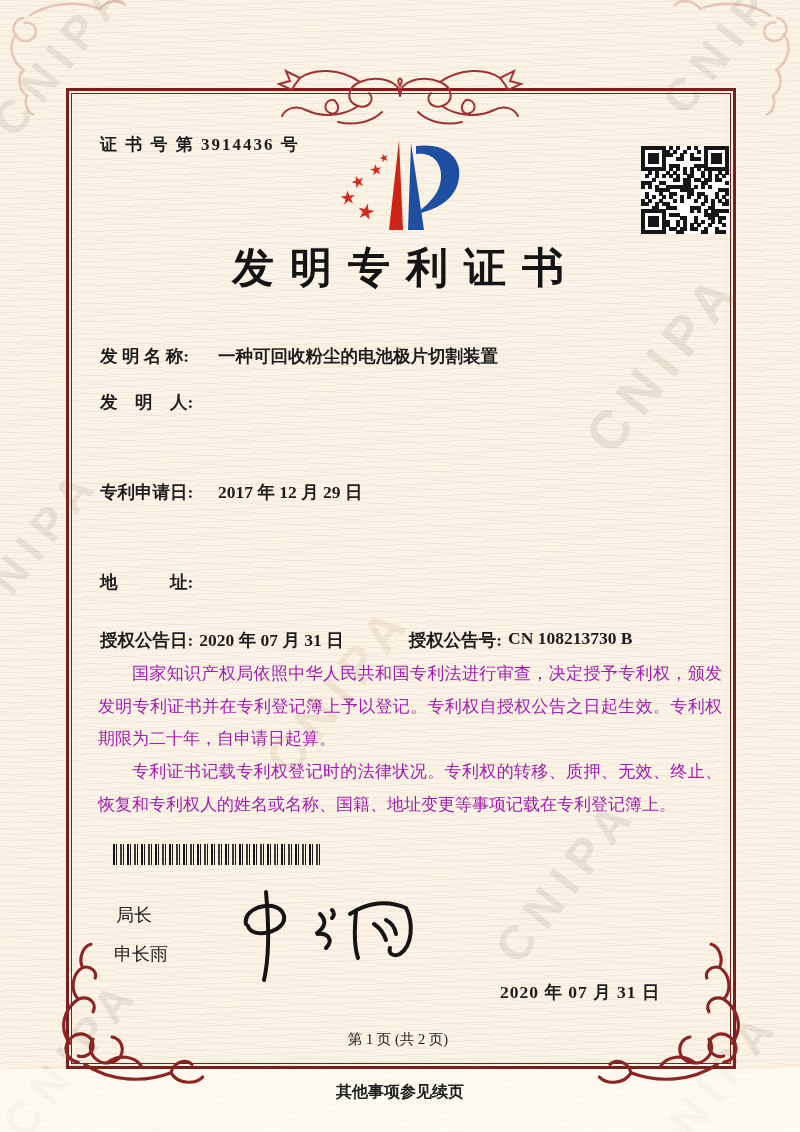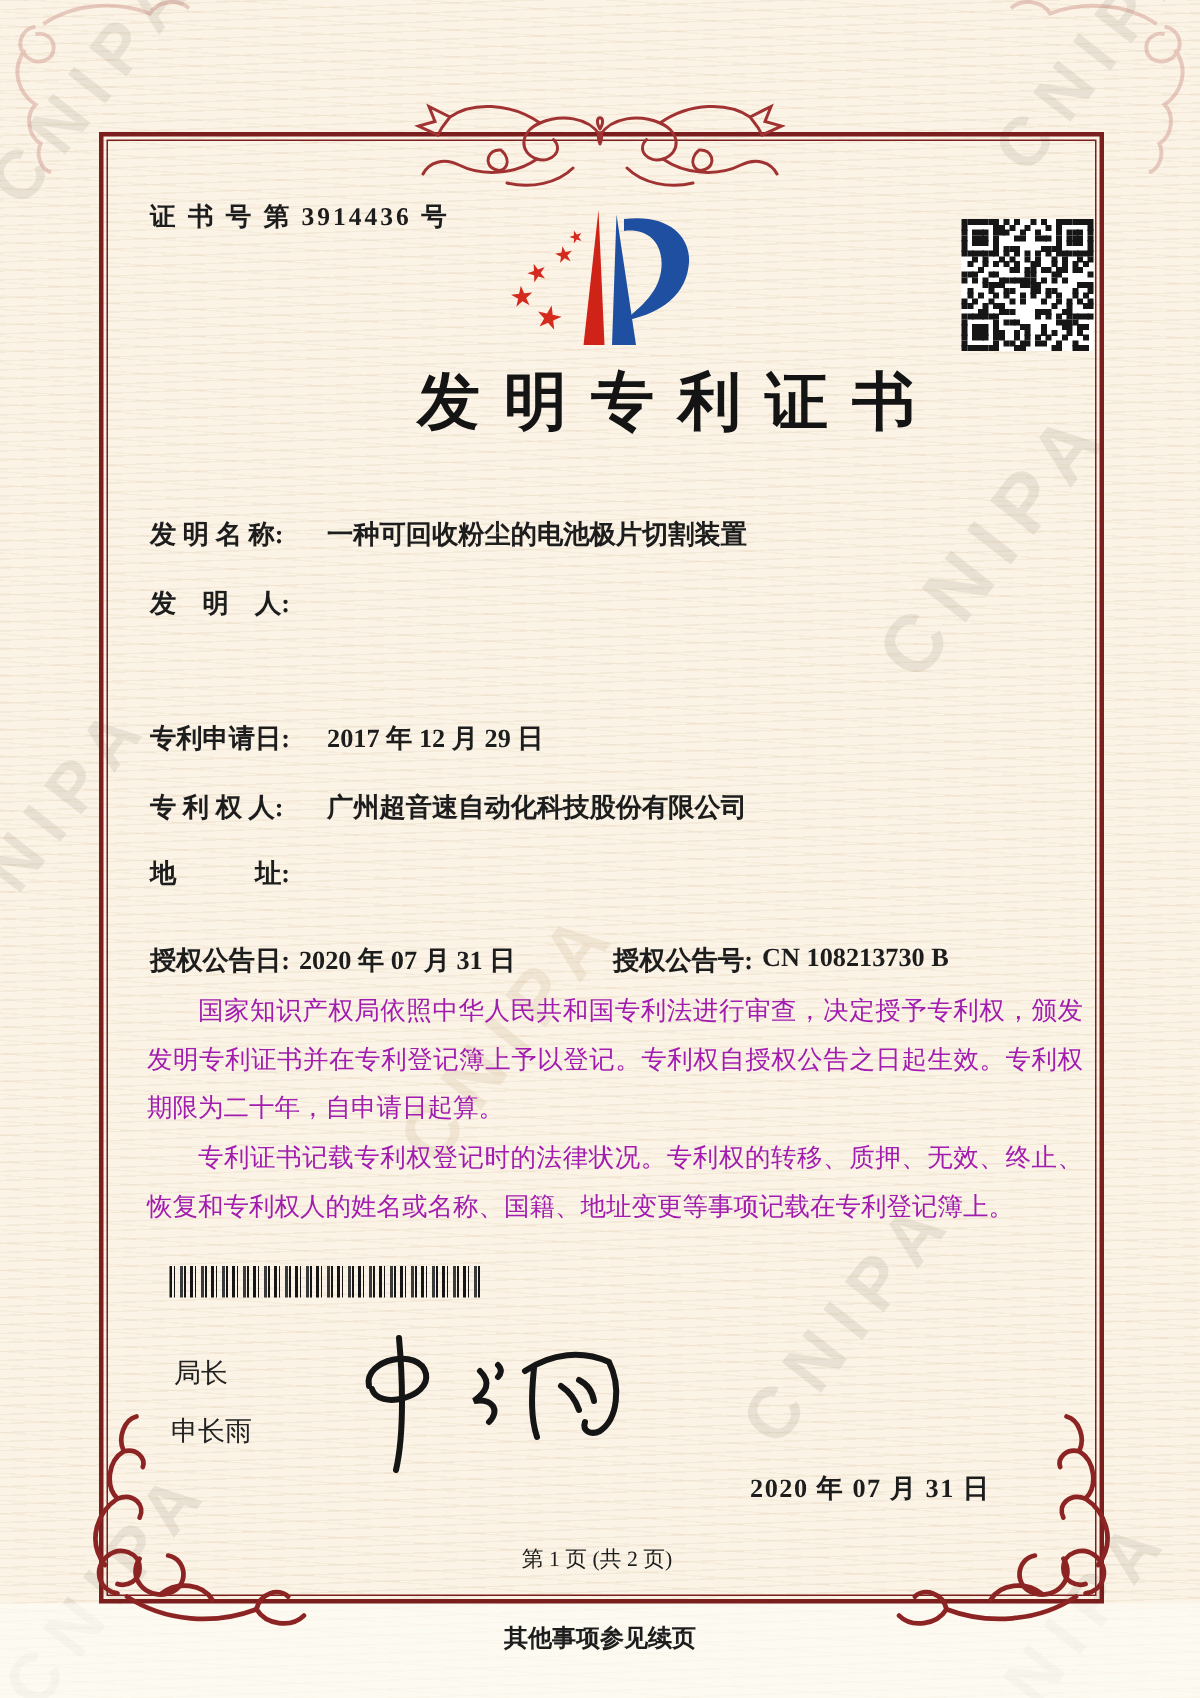--- a/index.html
+++ b/index.html
@@ -13,21 +13,21 @@
   
   .wm{position:absolute;font-family:"Liberation Sans","DejaVu Sans",sans-serif;font-weight:700;
       letter-spacing:10px;color:rgba(125,118,108,0.14);transform:rotate(-52deg);white-space:nowrap;z-index:1;}
   
   .frame{position:absolute;left:66px;top:88px;width:664px;height:975px;border:3px solid #7b1e1e;z-index:2;}
   .frame::after{content:"";position:absolute;inset:2px;border:1px solid #7b1e1e;}
   .bottom-strip{position:absolute;left:0;top:1069px;width:800px;height:63px;background:rgba(255,253,247,0.65);z-index:1;}
   .content{position:absolute;inset:0;z-index:5;}
   .cert-no{position:absolute;left:100px;top:133px;font-size:17px;letter-spacing:2px;font-weight:600;}
   .title{position:absolute;left:66px;top:240px;width:664px;text-align:center;font-size:42px;
-         font-weight:700;letter-spacing:16px;text-indent:16px;color:#141414;margin-left:46px;}
+         font-weight:700;letter-spacing:16px;text-indent:16px;color:#141414;}
   .frow{position:absolute;left:100px;display:flex;font-size:17.5px;font-weight:600;line-height:1.45;}
   .frow .lb{flex:none;width:118px;white-space:pre;}
   .frow .vl{width:505px;}
   .grow{position:absolute;left:100px;top:628px;font-size:17.5px;font-weight:600;display:flex;}
   .grow .lb{white-space:pre;}
   .grow .vl{margin-left:6px;}
   .grow .pair2{margin-left:65px;display:flex;}
   .paras{position:absolute;left:98px;top:658px;width:624px;font-size:17px;line-height:1.92;
          text-align:justify;color:#a21caf;}
   .paras p{margin:0;text-indent:2em;}
@@ -444,24 +444,20 @@
       <span class="lb">发 明 名 称:</span>
       <span class="vl">一种可回收粉尘的电池极片切割装置</span>
     </div>
     <div class="frow" style="top:390px;">
       <span class="lb">发　明　人:</span>
     </div>
     <div class="frow" style="top:480px;">
       <span class="lb">专利申请日:</span>
       <span class="vl">2017 年 12 月 29 日</span>
     </div>
-    <div class="frow" style="top:526px;">
-      <span class="lb">专 利 权 人:</span>
-      <span class="vl">广州超音速自动化科技股份有限公司</span>
-    </div>
     <div class="frow" style="top:570px;">
       <span class="lb">地　　　址:</span>
     </div>
 
     <div class="grow">
       <span class="lb">授权公告日:</span>
       <span class="vl">2020 年 07 月 31 日</span>
       <span class="pair2">
         <span class="lb">授权公告号:</span>
         <span class="vl">CN 108213730 B</span>

